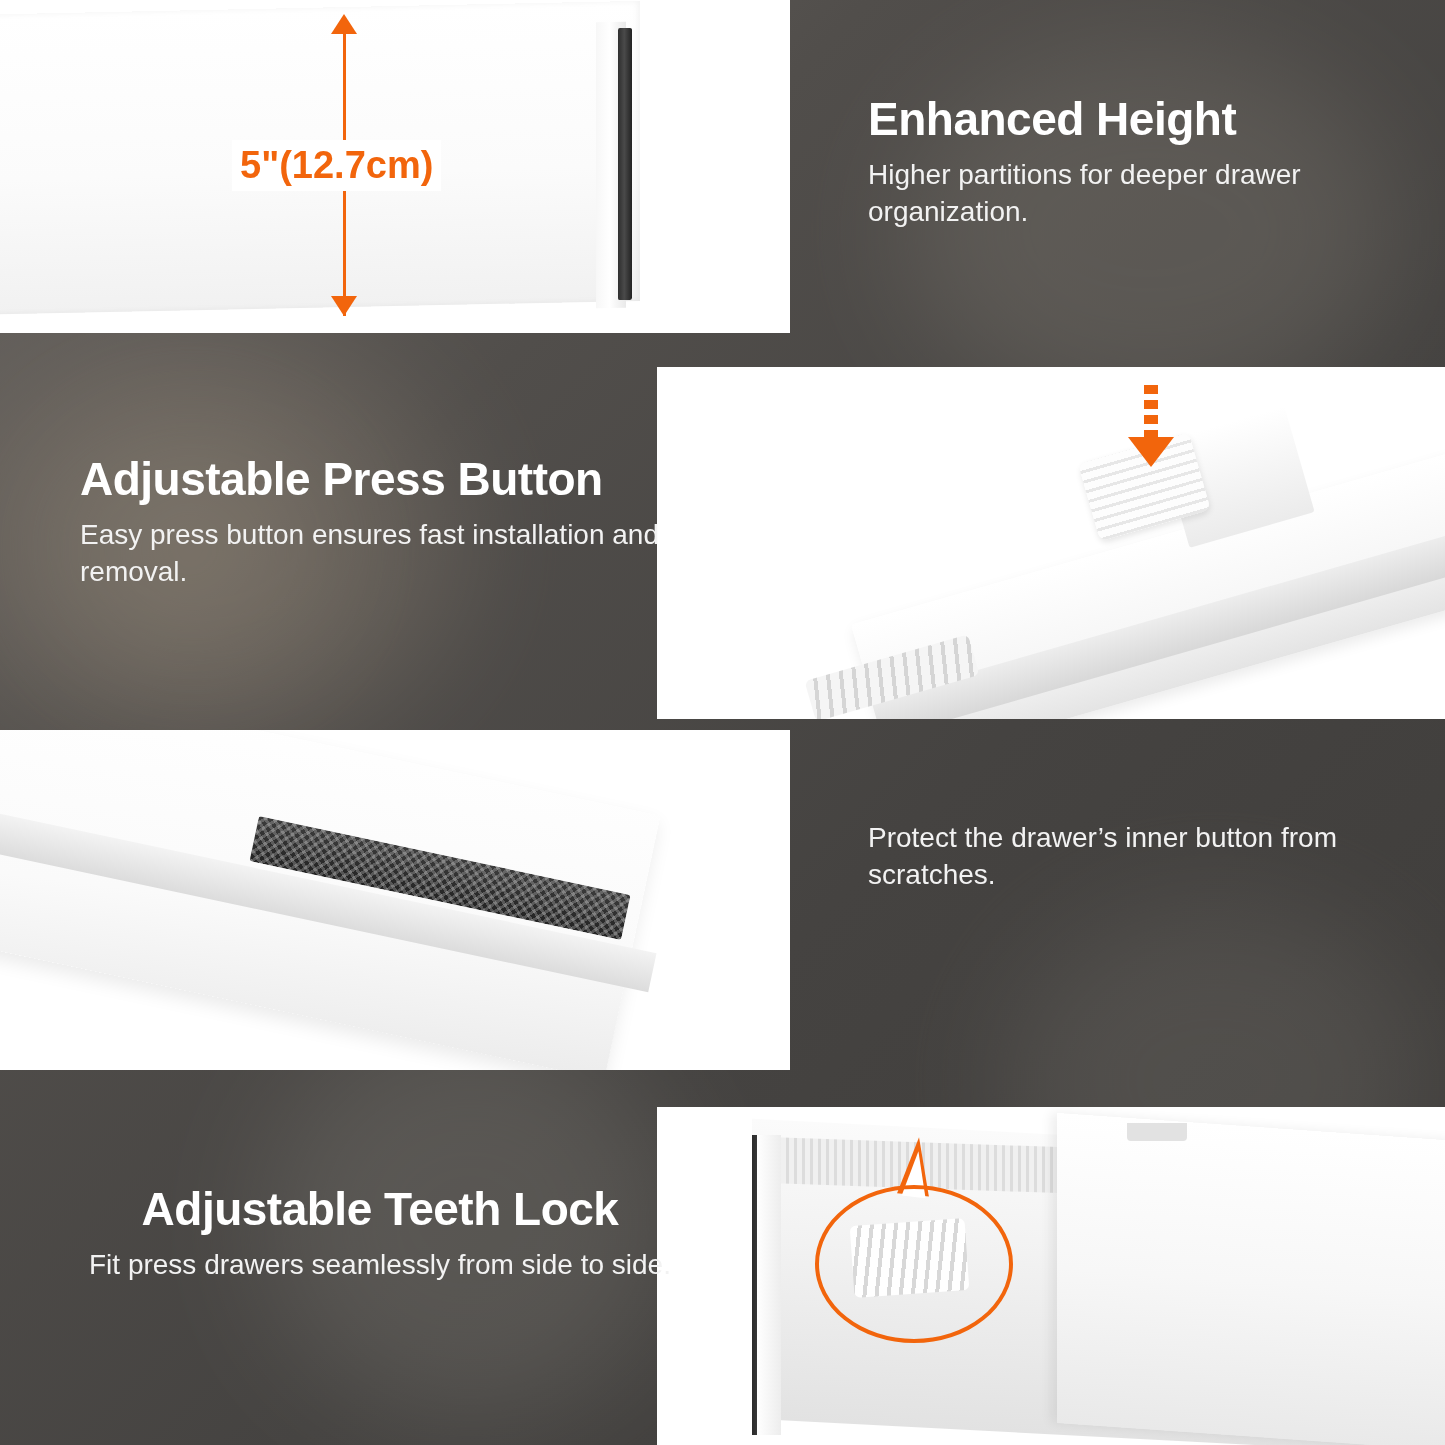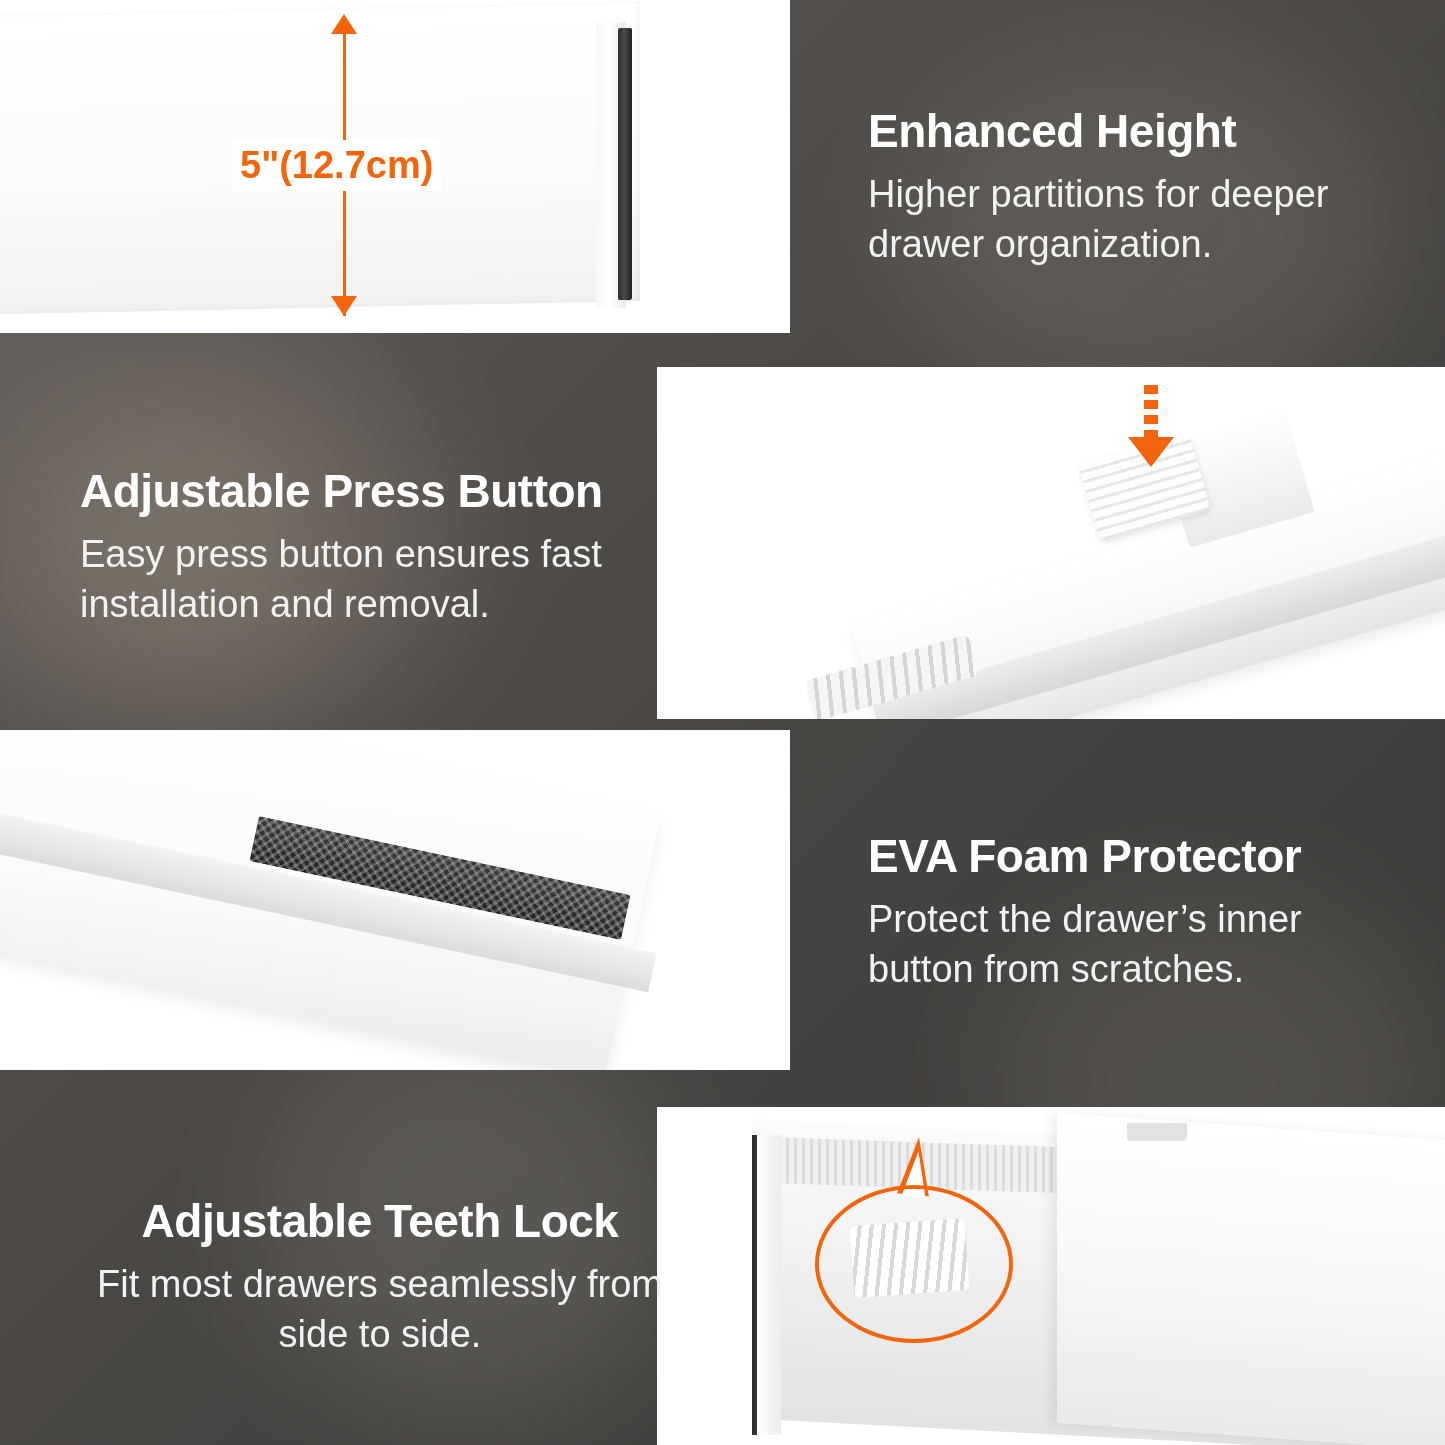--- a/index.html
+++ b/index.html
@@ -36,26 +36,26 @@
 
   
   .textblock {
     position: absolute;
     color: #ffffff;
   }
   .t-title {
     font-size: 46px;
     font-weight: bold;
     letter-spacing: -0.5px;
-    margin: 12px 0 14px 0;
+    margin: 0 0 14px 0;
     line-height: 1.05;
     white-space: nowrap;
   }
   .t-body {
-    font-size: 38px;
+    font-size: 28px;
     line-height: 1.32;
     margin: 0;
     color: #f2f2f2;
   }
 
   
   #panel1 { left: 0; top: 0; width: 790px; height: 333px; }
   .p1-board {
     position: absolute;
     left: -40px; top: 8px;
@@ -310,35 +310,34 @@
     <p class="t-body">Easy press button ensures fast installation and removal.</p>
   </div>
 
   <div class="panel" id="panel3">
     <div class="p3-board"></div>
     <div class="p3-lip"></div>
     <div class="p3-foam"></div>
   </div>
 
   <div class="textblock" style="left:868px; top:820px; width:540px;">
-    <p class="t-title">EVA Foam Protector</p>
     <p class="t-body">Protect the drawer’s inner button from scratches.</p>
   </div>
 
   <div class="panel" id="panel4">
     <div class="p4-drawerfloor"></div>
     <div class="p4-backwall"></div>
     <div class="p4-lefteva"></div>
     <div class="p4-leftrail"></div>
     <div class="p4-partition"></div>
     <div class="p4-notch"></div>
     <div class="p4-teeth"></div>
     <div class="p4-callout-tail"></div>
     <div class="p4-callout-tail-inner"></div>
     <div class="p4-callout"></div>
   </div>
 
   <div class="textblock" style="left:80px; top:1185px; width:600px;text-align:center;">
     <p class="t-title">Adjustable Teeth Lock</p>
-    <p class="t-body">Fit most drawers seamlessly from side to side.</p>
+    <p class="t-body">Fit press drawers seamlessly from side to side.</p>
   </div>
 
 </div>
 
 </body></html>

